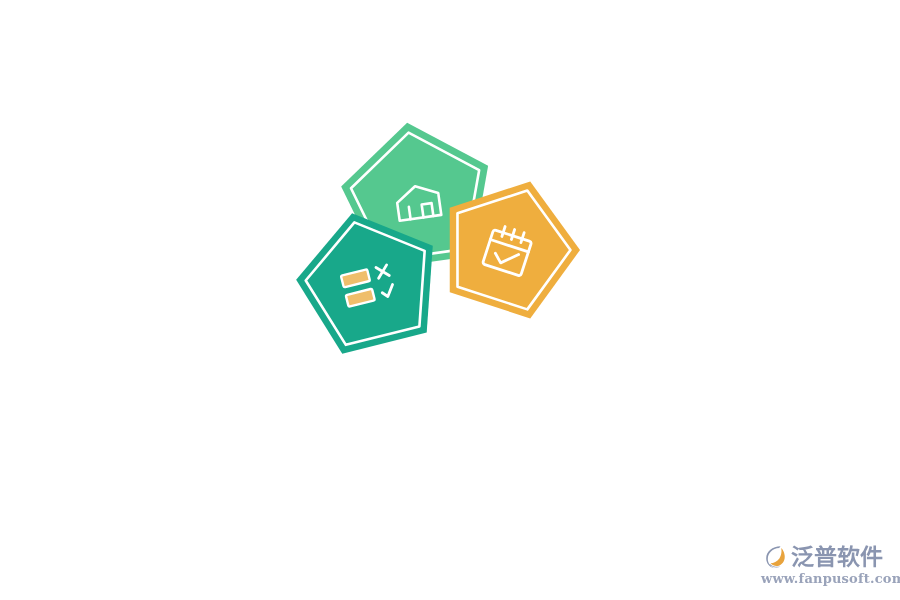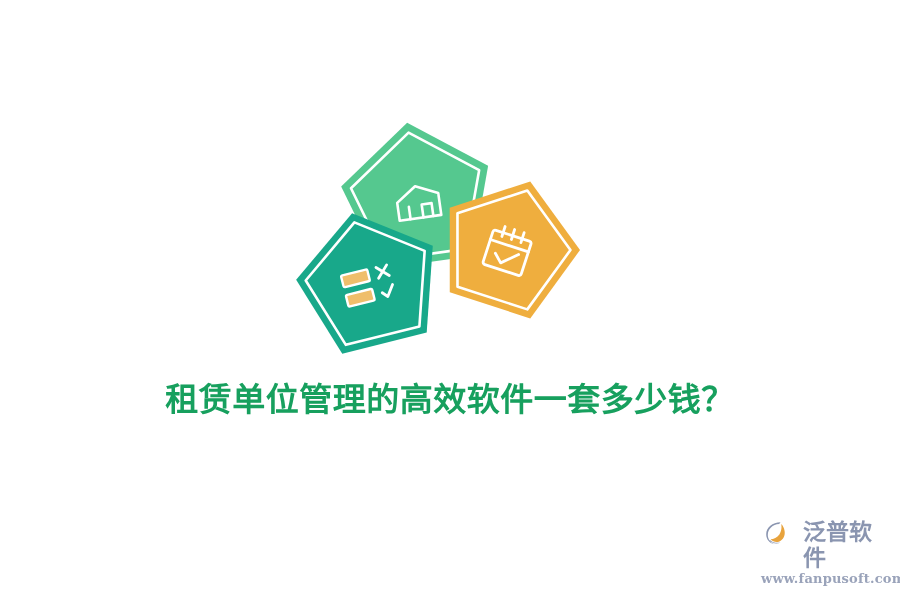--- a/index.html
+++ b/index.html
@@ -65,21 +65,22 @@
     position: absolute;
     right: 14px;
     bottom: 14px;
     display: flex;
     flex-direction: column;
     align-items: flex-start;
     width: 126px;
   }
   .logo-row {
     display: flex;
-    gap: 15px;
+    align-items: center;
+    gap: 3px;
   }
   .logo-mark {
     width: 28px;
     height: 28px;
     flex: 0 0 28px;
   }
   .logo-name {
     font-family: "DejaVu Sans", "Liberation Sans", sans-serif;
     font-size: 23px;
     font-weight: 700;
@@ -153,21 +154,20 @@
 
             <rect x="0" y="20" width="27" height="12" rx="1.5" fill="#EFBE6B" stroke="#FFFFFF" stroke-width="2.4"></rect>
             <polyline points="36,26.5 40.5,31.5 48,21" fill="none" stroke="#FFFFFF" stroke-width="2.8" stroke-linecap="round" stroke-linejoin="round"></polyline>
           </g>
         </g>
       </svg>
     </div>
 
   </div>
 
-  <div class="title">租赁单位管理的高效软件一套多少钱？</div>
 
   <div class="logo">
     <div class="logo-row">
       <span class="logo-mark">
         <svg width="28" height="28" viewBox="0 0 28 28" xmlns="http://www.w3.org/2000/svg">
           <path d="M20.5,3.2 C12.5,3.2 6.2,8.6 6.2,15.2 C6.2,20.4 9.6,24.2 14.4,25.3 C10.2,23.3 7.8,19.9 7.8,15.9 C7.8,10.2 12.6,5.4 19.2,5.1 Z" fill="#8A95B0"></path>
           <path d="M21.2,5.0 C21.2,5.0 22.6,10.6 19.4,15.4 C17.2,18.7 13.6,20.0 10.6,20.2 C13.0,22.9 16.4,23.6 19.4,22.4 C23.0,20.9 25.4,16.8 24.6,12.0 C24.1,8.9 22.9,6.5 21.2,5.0 Z" fill="#E8A33D"></path>
           <path d="M9.0,21.6 C12.4,24.6 17.0,25.2 20.6,23.4 C17.0,24.4 13.0,23.8 10.2,21.2 Z" fill="#8A95B0"></path>
         </svg>
       </span>

